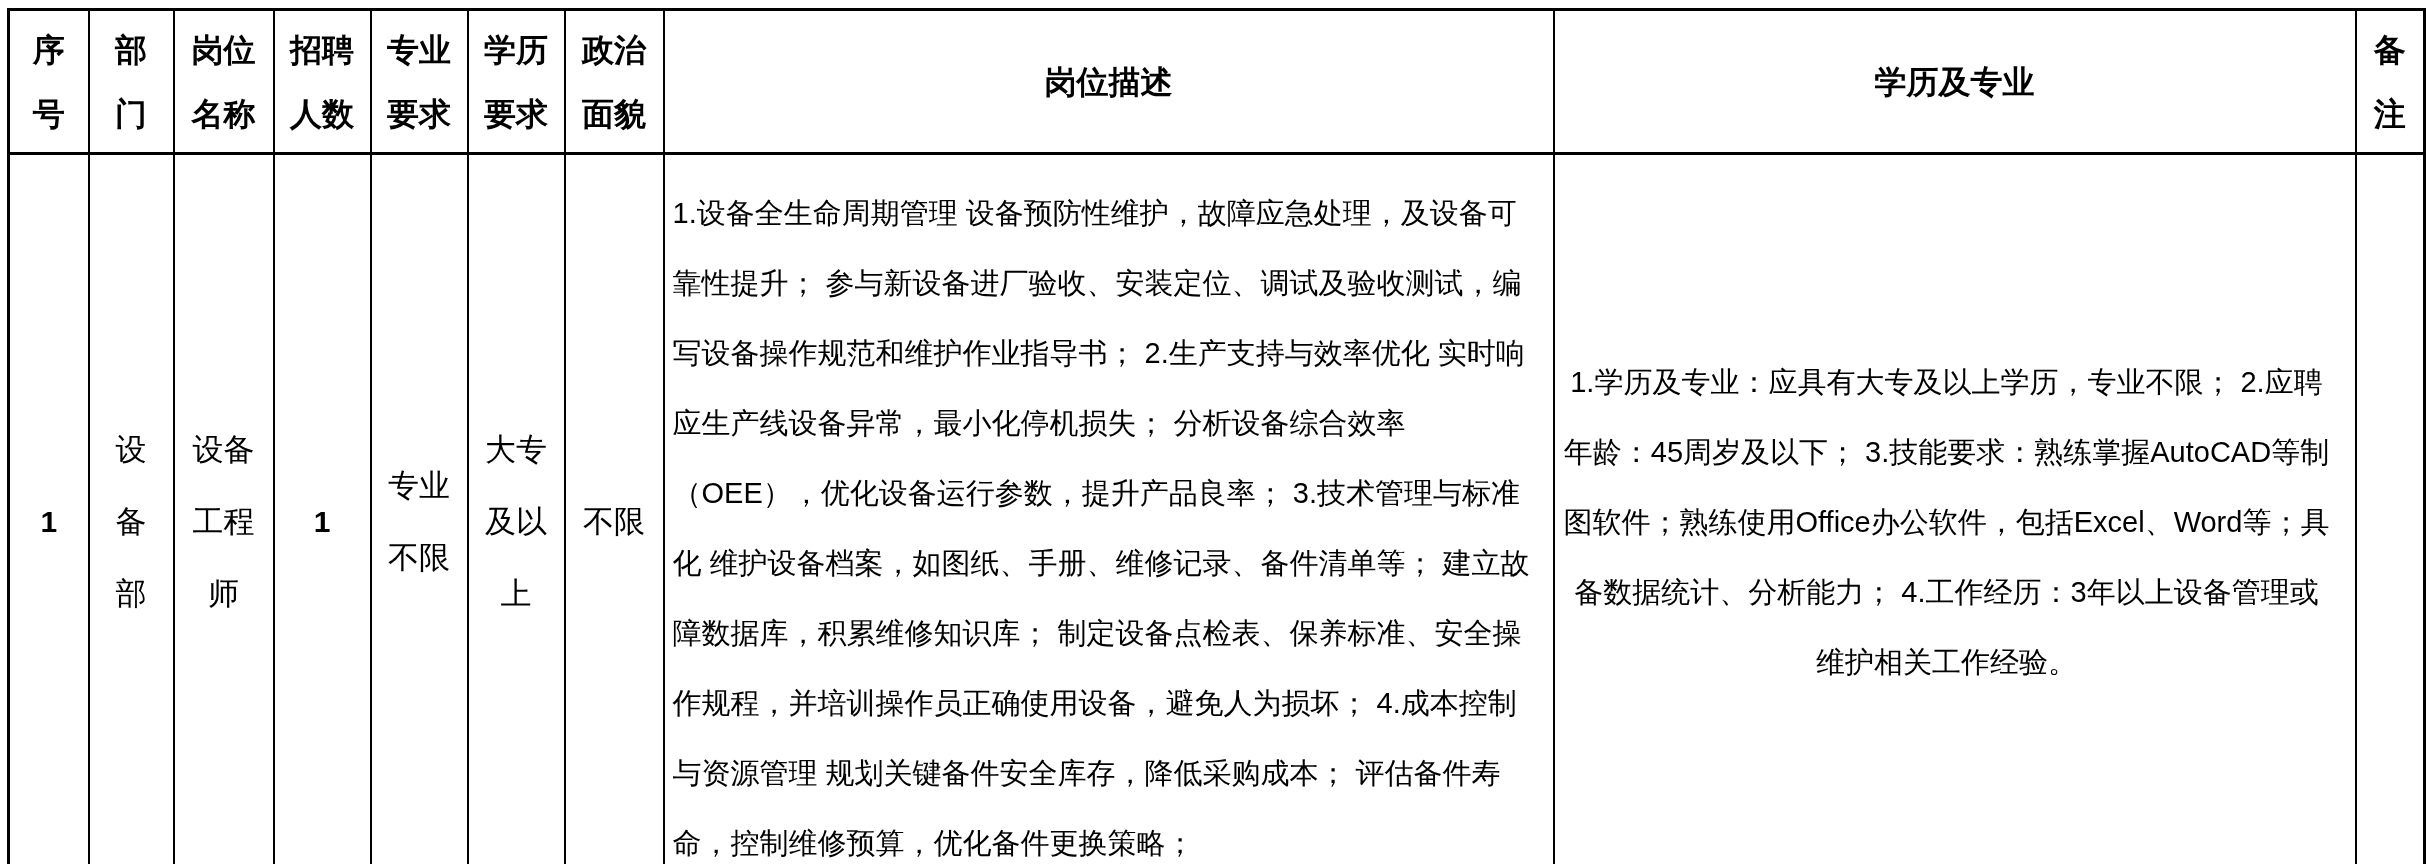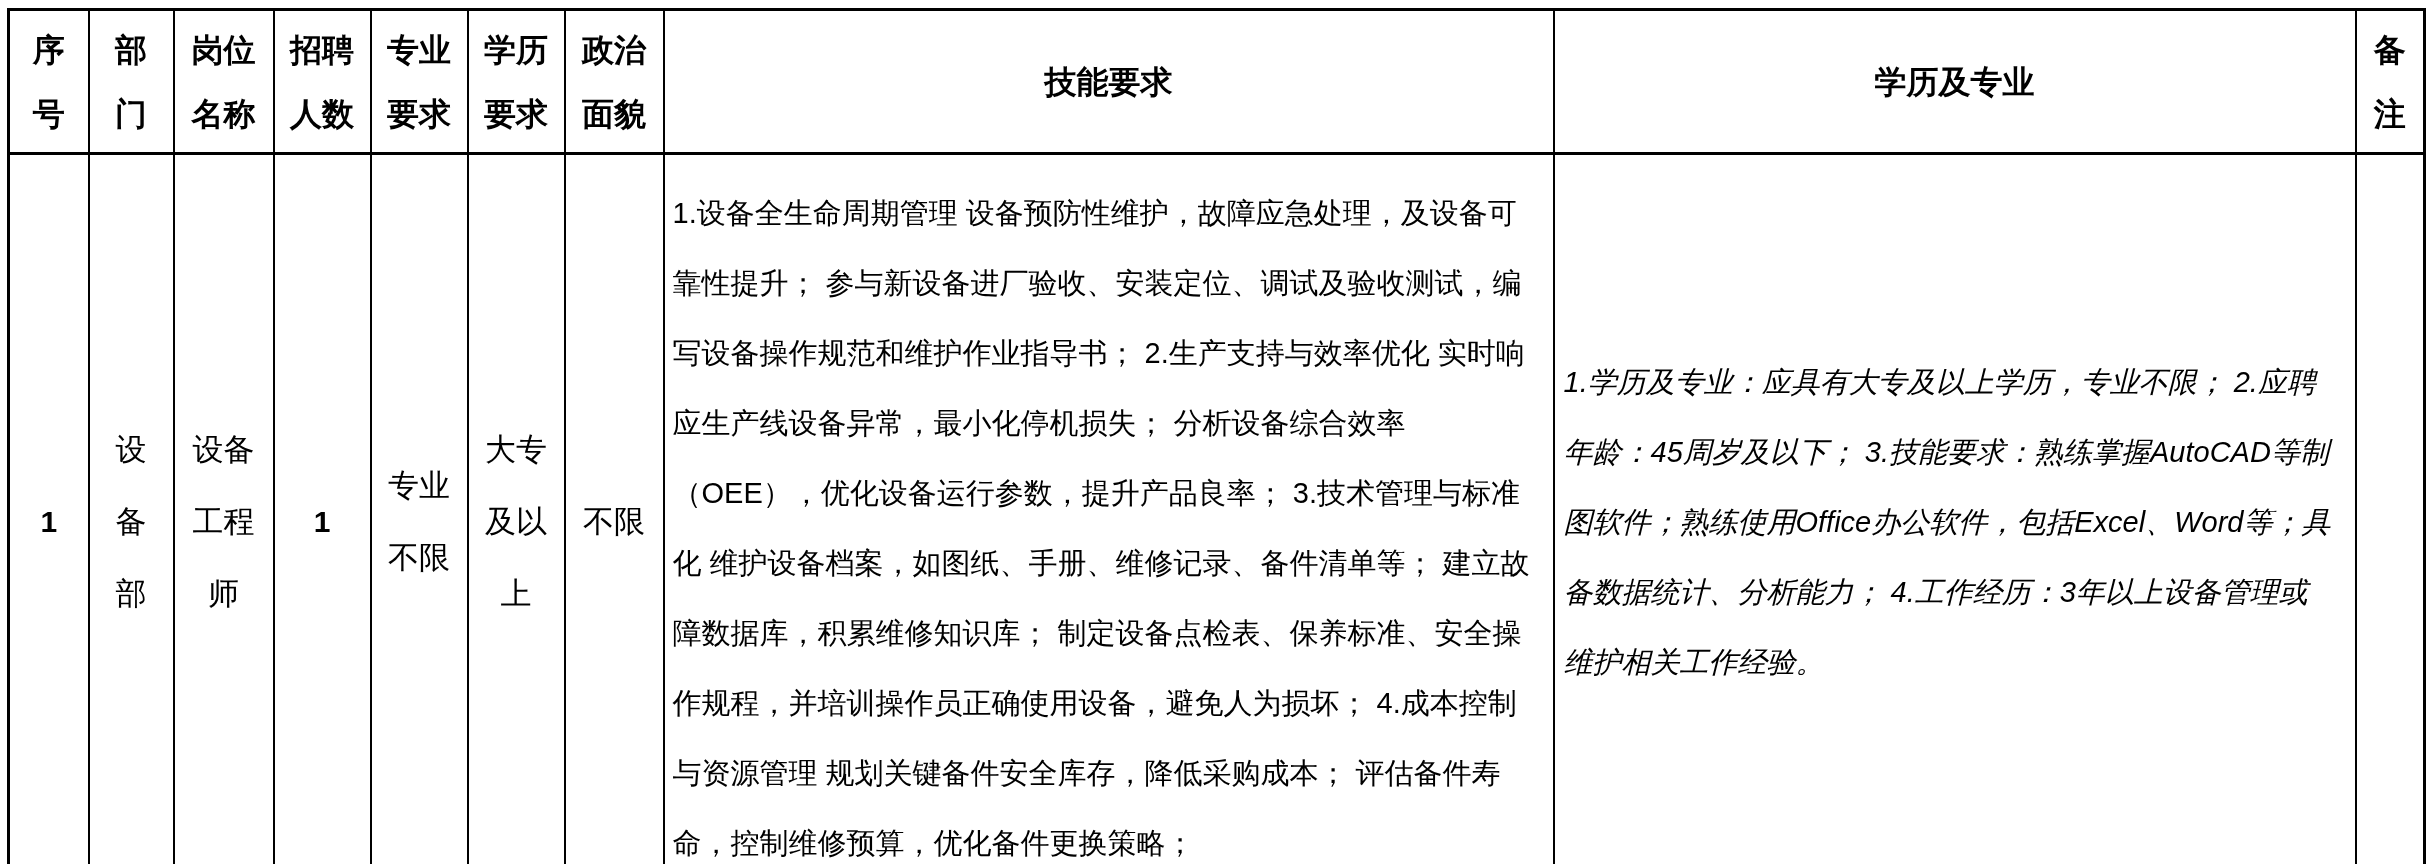--- a/index.html
+++ b/index.html
@@ -76,23 +76,22 @@
     display: flex;
     align-items: center;
     height: 697px;
     overflow: hidden;
     padding: 0 10px 0 9px;
   }
   .qual-text {
     font-family: "Liberation Sans", "DejaVu Sans", sans-serif;
     font-size: 29px;
     line-height: 70px;
-    text-align: left;
+    text-align: center;
     white-space: pre-line;
-    font-style: italic;
   }
   td.remark-cell { vertical-align: middle; text-align: center; font-size: 30px; }
 </style>
 </head>
 <body>
 
 <div class="sheet">
   <table class="job-table">
     <colgroup>
       <col style="width:80px">
@@ -115,21 +114,21 @@
         <th>岗位
 名称</th>
         <th>招聘
 人数</th>
         <th>专业
 要求</th>
         <th>学历
 要求</th>
         <th>政治
 面貌</th>
-        <th>技能要求</th>
+        <th>岗位描述</th>
         <th>学历及专业</th>
         <th>备
 注</th>
       </tr>
     </thead>
     <tbody>
       <tr>
         <td class="num">1</td>
         <td class="vtext">设
 备

